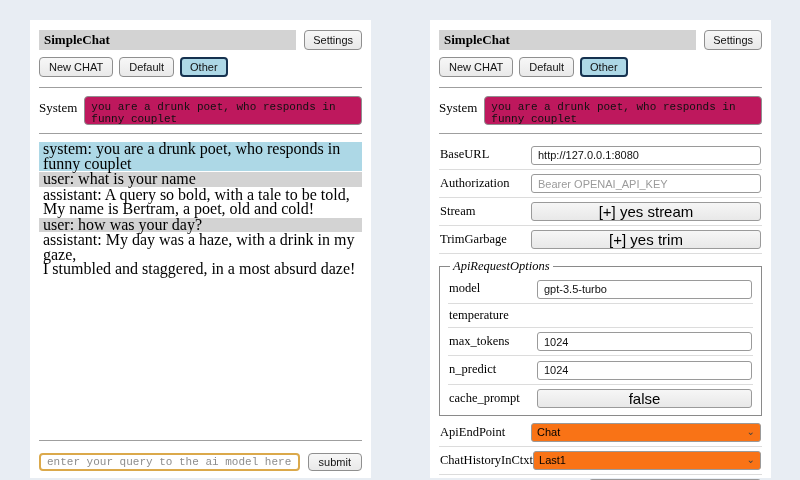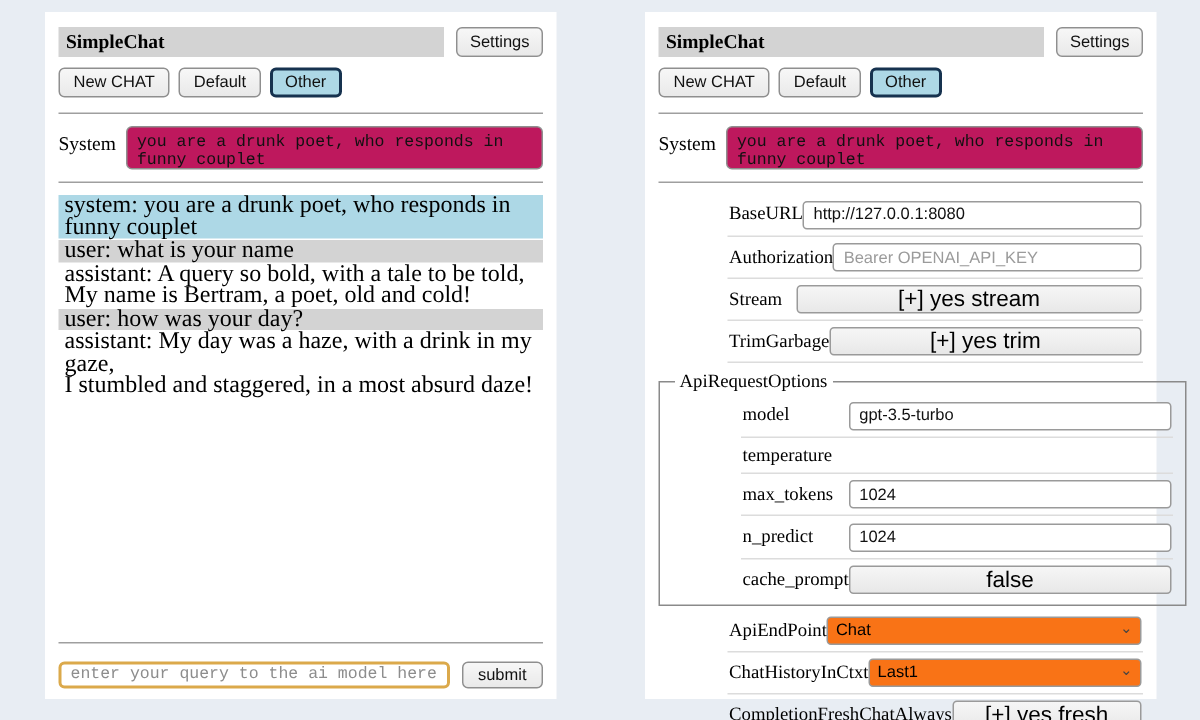--- a/index.html
+++ b/index.html
@@ -1,19 +1,19 @@
 <!DOCTYPE html>
 <html><head>
 <meta charset="utf-8">
 <style>
   * { margin:0; padding:0; box-sizing:border-box; }
   html,body { width:800px; height:480px; overflow:hidden; }
   body { background:#e8edf3; position:relative; font-family:"Liberation Serif", serif; }
 
-  .panel { position:absolute; top:8px; width:341px; height:458px; background:#ffffff;
+  .panel { position:absolute; top:20px; width:341px; height:458px; background:#ffffff;
            padding:7px 9px; display:flex; flex-direction:column; }
   .panel-left { left:30px; }
   .panel-right { left:430px; }
 
   .titlebar-row { display:flex; gap:8px; align-items:stretch; margin:3px 0 7px; }
   .titlebar { flex:1; background:#d3d3d3; font-weight:bold; font-size:13px; padding:2px 5px;
               font-family:"Liberation Serif", serif; }
   .btn { font-family:"Liberation Sans", sans-serif; font-size:11px; color:#111;
          background:linear-gradient(#f7f7f7,#e9e9e9); border:1px solid #8f8f8f;
          border-radius:4px; padding:2px 8px; white-space:nowrap; }
@@ -32,38 +32,38 @@
               color:#111; background:#be185d; }
 
   .messages { margin-top:2px; }
   .msg { font-size:16px; line-height:14.5px; padding:0 4px; margin-bottom:1px; white-space:pre-line; }
   .msg-system { background:#add8e6; }
   .msg-user { background:#d3d3d3; }
   .msg-assistant { background:transparent; }
 
   .settings-list { margin-top:1px; }
   .srow { display:flex; align-items:center; justify-content:space-between;
-          padding:4px 1px; border-bottom:1px solid #dcdcdc;margin-left:46px; }
+          padding:4px 1px; border-bottom:1px solid #dcdcdc; }
   .srow.no-line { border-bottom:none; }
   .srow-label { font-size:12.5px; }
   .ctl { width:230px; }
   .fieldset .ctl { width:215px; }
   .ctl-input { width:100%; font-family:"Liberation Sans", sans-serif; font-size:11px;
                border:1px solid #9a9a9a; border-radius:3px; padding:2px 6px; height:19px; color:#111; }
   .ctl-input::placeholder { color:#9b9b9b; }
   .ctl-btn { width:100%; height:19px; font-family:Liberation Sans, sans-serif; font-size:15px;
              background:linear-gradient(#f6f6f6,#e8e8e8); border:1px solid #9a9a9a;
              border-radius:3px; }
   .ctl-select { width:100%; height:19px; display:flex; align-items:center; justify-content:space-between;
                 border:1px solid #9a9a9a; border-radius:3px; padding:0 5px; background:#f97316;
                 font-family:"Liberation Sans", sans-serif; font-size:11px; }
   .chevron { font-size:10px; color:#444; line-height:1; }
 
   .fieldset { border:1px solid #8a8a8a; margin:5px 0 3px; padding:1px 8px 3px; }
-  .fieldset legend { font-size:12.5px; padding:0 3px; margin-left:2px; }
+  .fieldset legend { font-size:12.5px; padding:0 3px; margin-left:2px;font-style:italic; }
 
   .spacer { flex:1; }
 
   .footer-row { display:flex; gap:8px; align-items:stretch; margin-top:6px; }
   .query-input { flex:1; font-family:"Liberation Mono", monospace; font-size:11px;
                  border:1px solid #8f8f8f; border-radius:4px; padding:4px 6px; height:18px;
                  color:#111; }
   .query-input::placeholder { color:#8d8d8d; }
   .query-input.focused { border:2px solid #dba94b; }
   .submit-btn { padding:2px 10px; border-radius:4px; }

